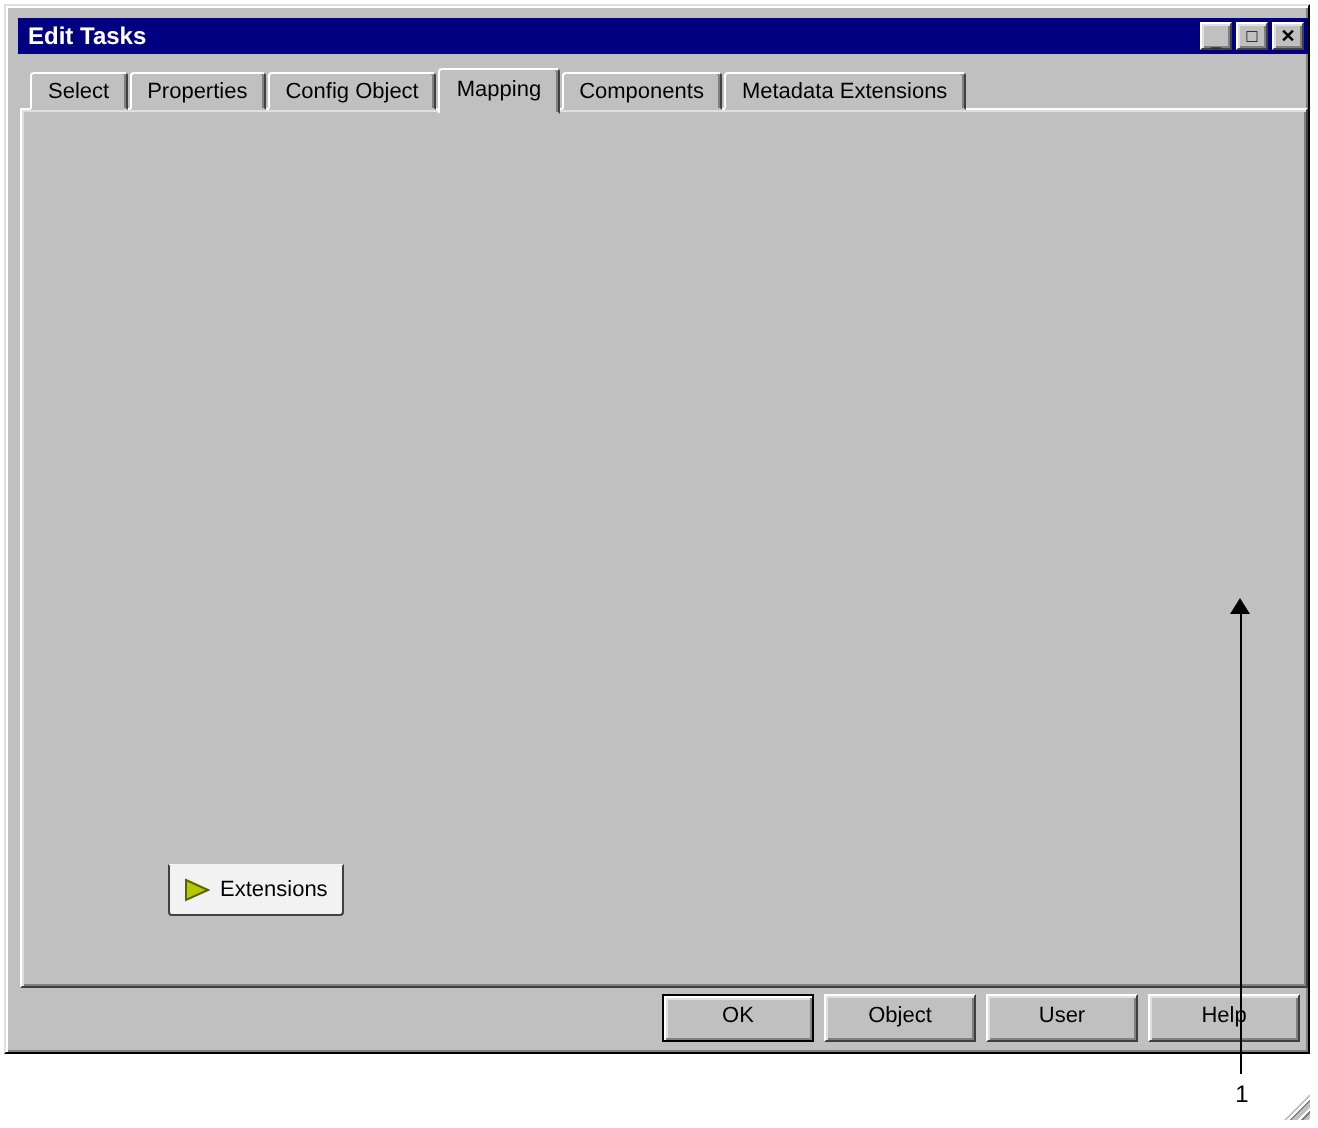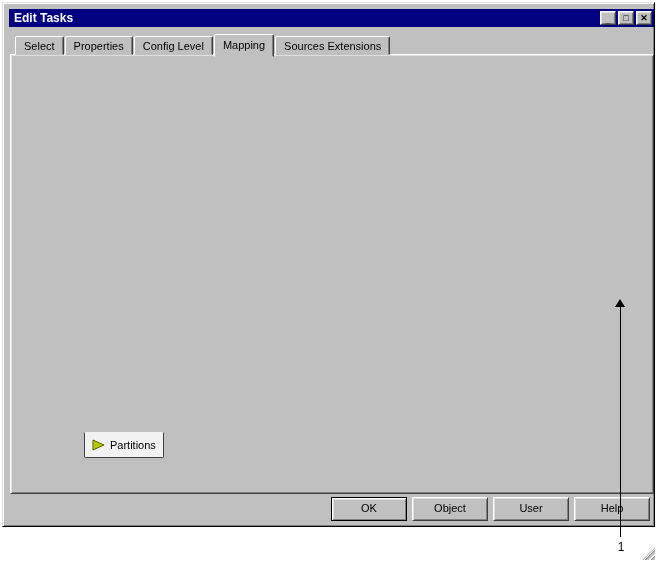--- a/index.html
+++ b/index.html
@@ -111,23 +111,24 @@
         </span>
       <span class="winbtn raised-btn">
           <span>✕</span>
         </span>
     </span>
   </div>
 
   <div class="abs tabstrip">
     <div class="tab">Select</div>
     <div class="tab">Properties</div>
-    <div class="tab">Config Level</div>
+    <div class="tab">Config Object</div>
     <div class="tab active">Mapping</div>
-    <div class="tab">Sources Extensions</div>
+    <div class="tab">Components</div>
+    <div class="tab">Metadata Extensions</div>
   </div>
 
   <div class="abs panel raised-btn"></div>
 </div>
 
 <div class="abs flabel" style="left:14px; top:63px;">Select task:</div>
 <div class="abs combo">
   <span class="gear">⚙</span>
   <span>sPhoneListTest</span>
   <span class="combo-arrow raised-btn">
@@ -216,21 +217,21 @@
       <rect x="1" y="1" width="13" height="10" fill="#ffd24d" stroke="#8a6d00"></rect>
       <path d="M3,6 h8 M8,3 l3,3 -3,3" stroke="#d02000" stroke-width="1.6" fill="none"></path>
       <rect x="2.5" y="3" width="2" height="6" fill="#2040c0"></rect>
     </svg>
   <span>Transfo...</span>
 </div>
 <div class="abs ltab active" style="left:84px; top:432px;">
   <svg width="13" height="12" viewBox="0 0 13 12">
       <polygon points="1,1 12,6 1,11" fill="#b8c800" stroke="#5c6400"></polygon>
     </svg>
-  <span>Partitions</span>
+  <span>Extensions</span>
 </div>
 
 <div class="abs rborder"></div>
 
 <div class="abs bandtitle">m_PhoneList.SQ_EMPLOYEES</div>
 
 <div class="abs sechead" style="top:128px;">
   <span class="secbtn raised-btn"><span>I</span></span>
   <span>Readers</span>
 </div>

